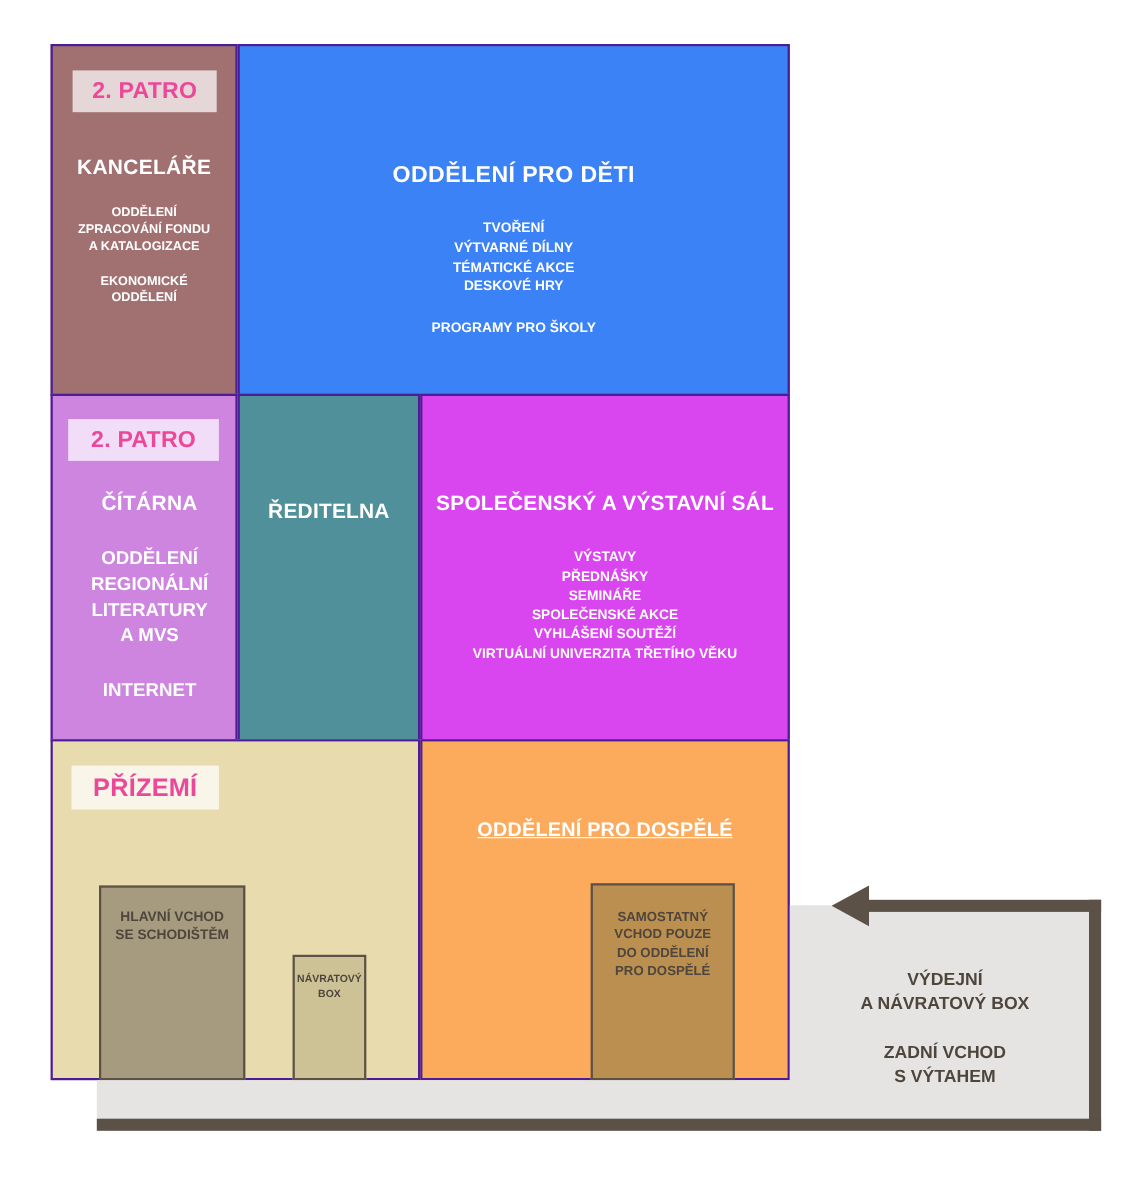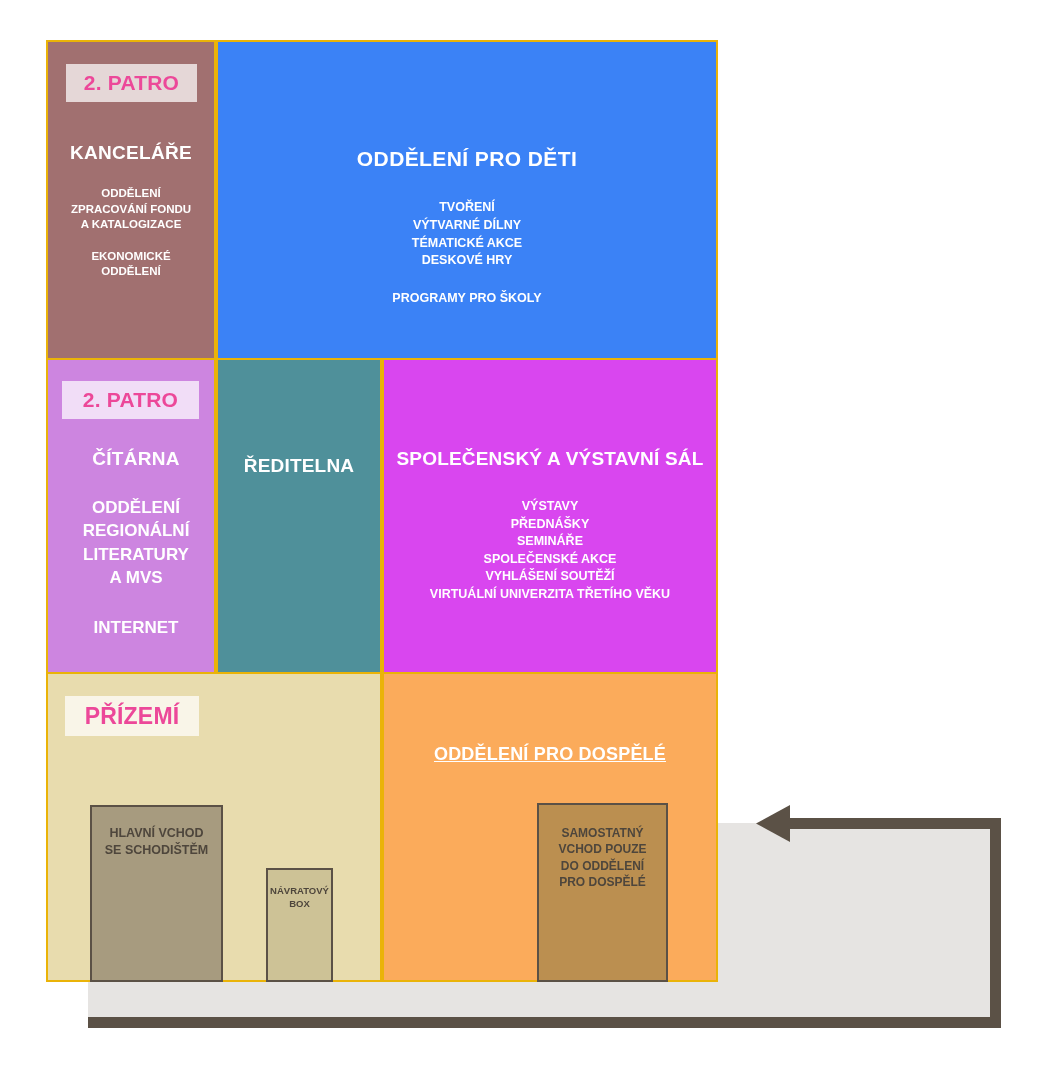--- a/index.html
+++ b/index.html
@@ -16,21 +16,21 @@
   #plan {
     position: relative;
     width: 1044px;
     height: 1080px;
   }
 
   
   .room {
     position: absolute;
     box-sizing: border-box;
-    border: 2px solid #eab308;
+    border: 2px solid #4c1d95;
     display: flex;
     flex-direction: column;
     align-items: center;
     color: #ffffff;
     text-align: center;
   }
 
   
   .floor-badge {
     position: absolute;
@@ -313,14 +313,18 @@
   <div id="floor-strip"></div>
   <div id="dropbox-area"></div>
   <div id="dropbox-border-top"></div>
   <div id="dropbox-border-right"></div>
   <div id="dropbox-border-bottom"></div>
 
   <svg id="arrow" viewBox="0 0 38 38">
     <polygon points="0,18.5 34,0 34,37" fill="#5b5146"></polygon>
   </svg>
 
+  <div id="dropbox-text">
+    <div class="line1">VÝDEJNÍ<br>A NÁVRATOVÝ BOX</div>
+    <div class="line2">ZADNÍ VCHOD<br>S VÝTAHEM</div>
+  </div>
 
 </div>
 
 </body></html>

